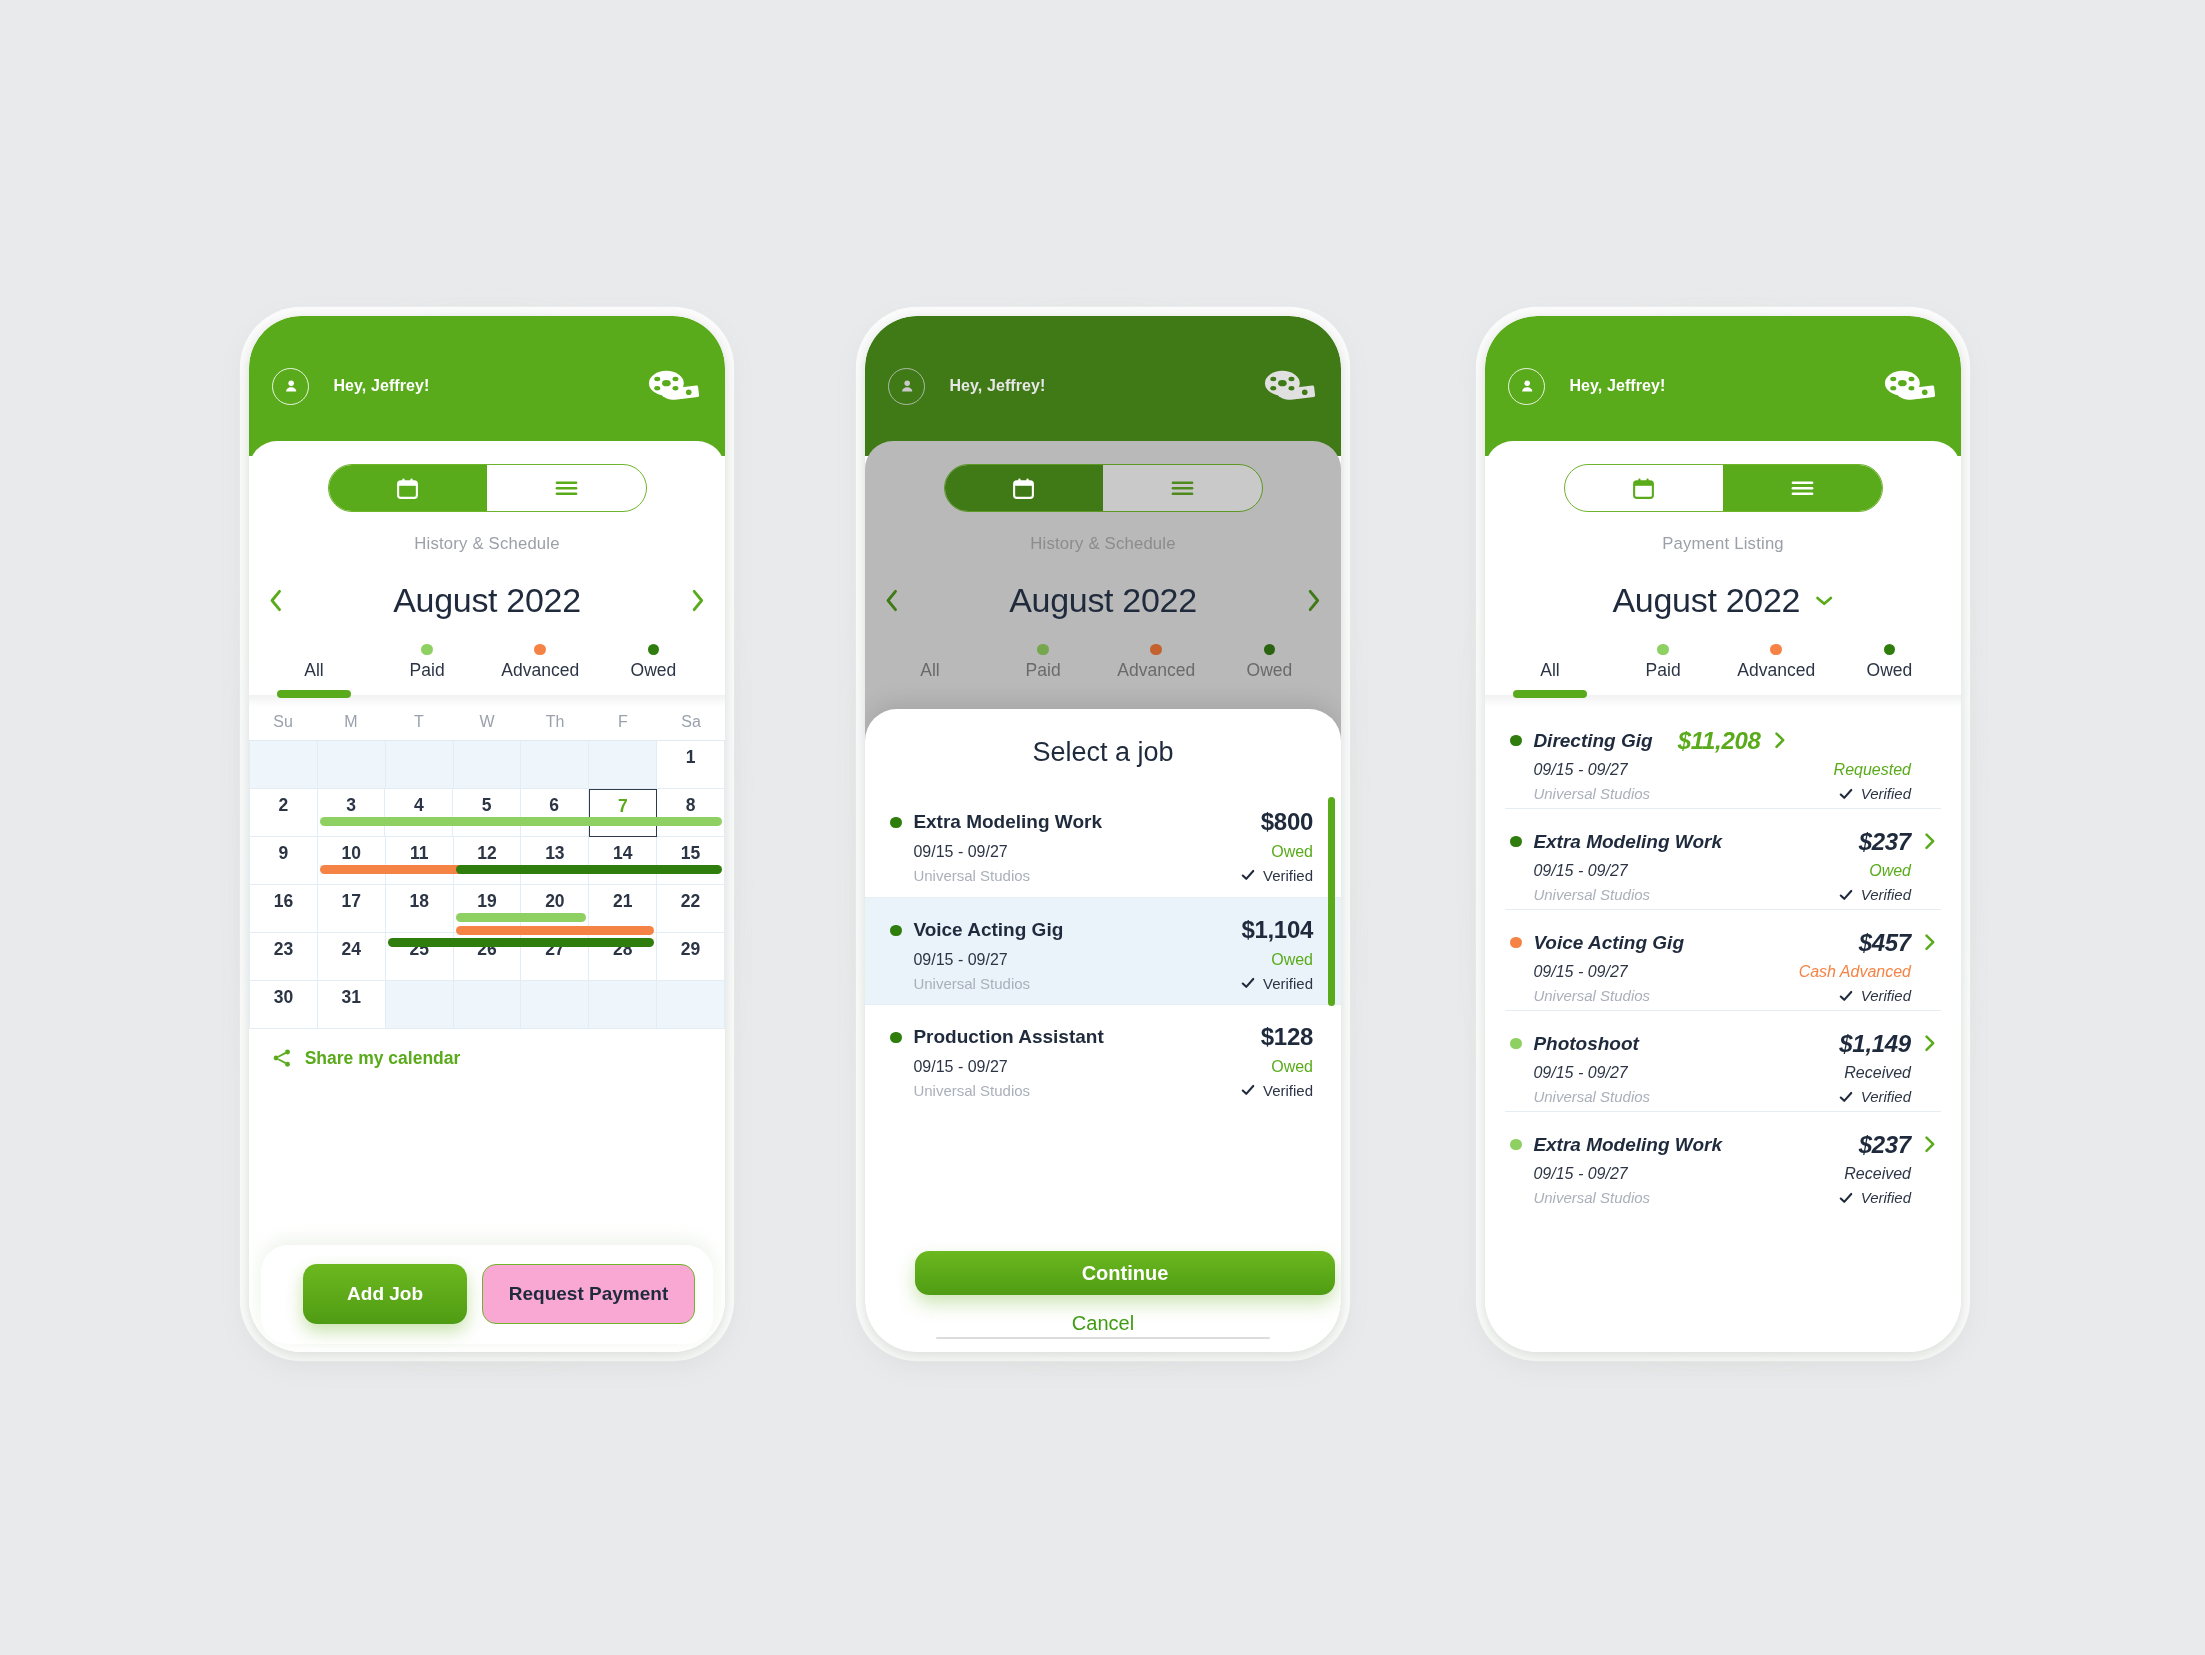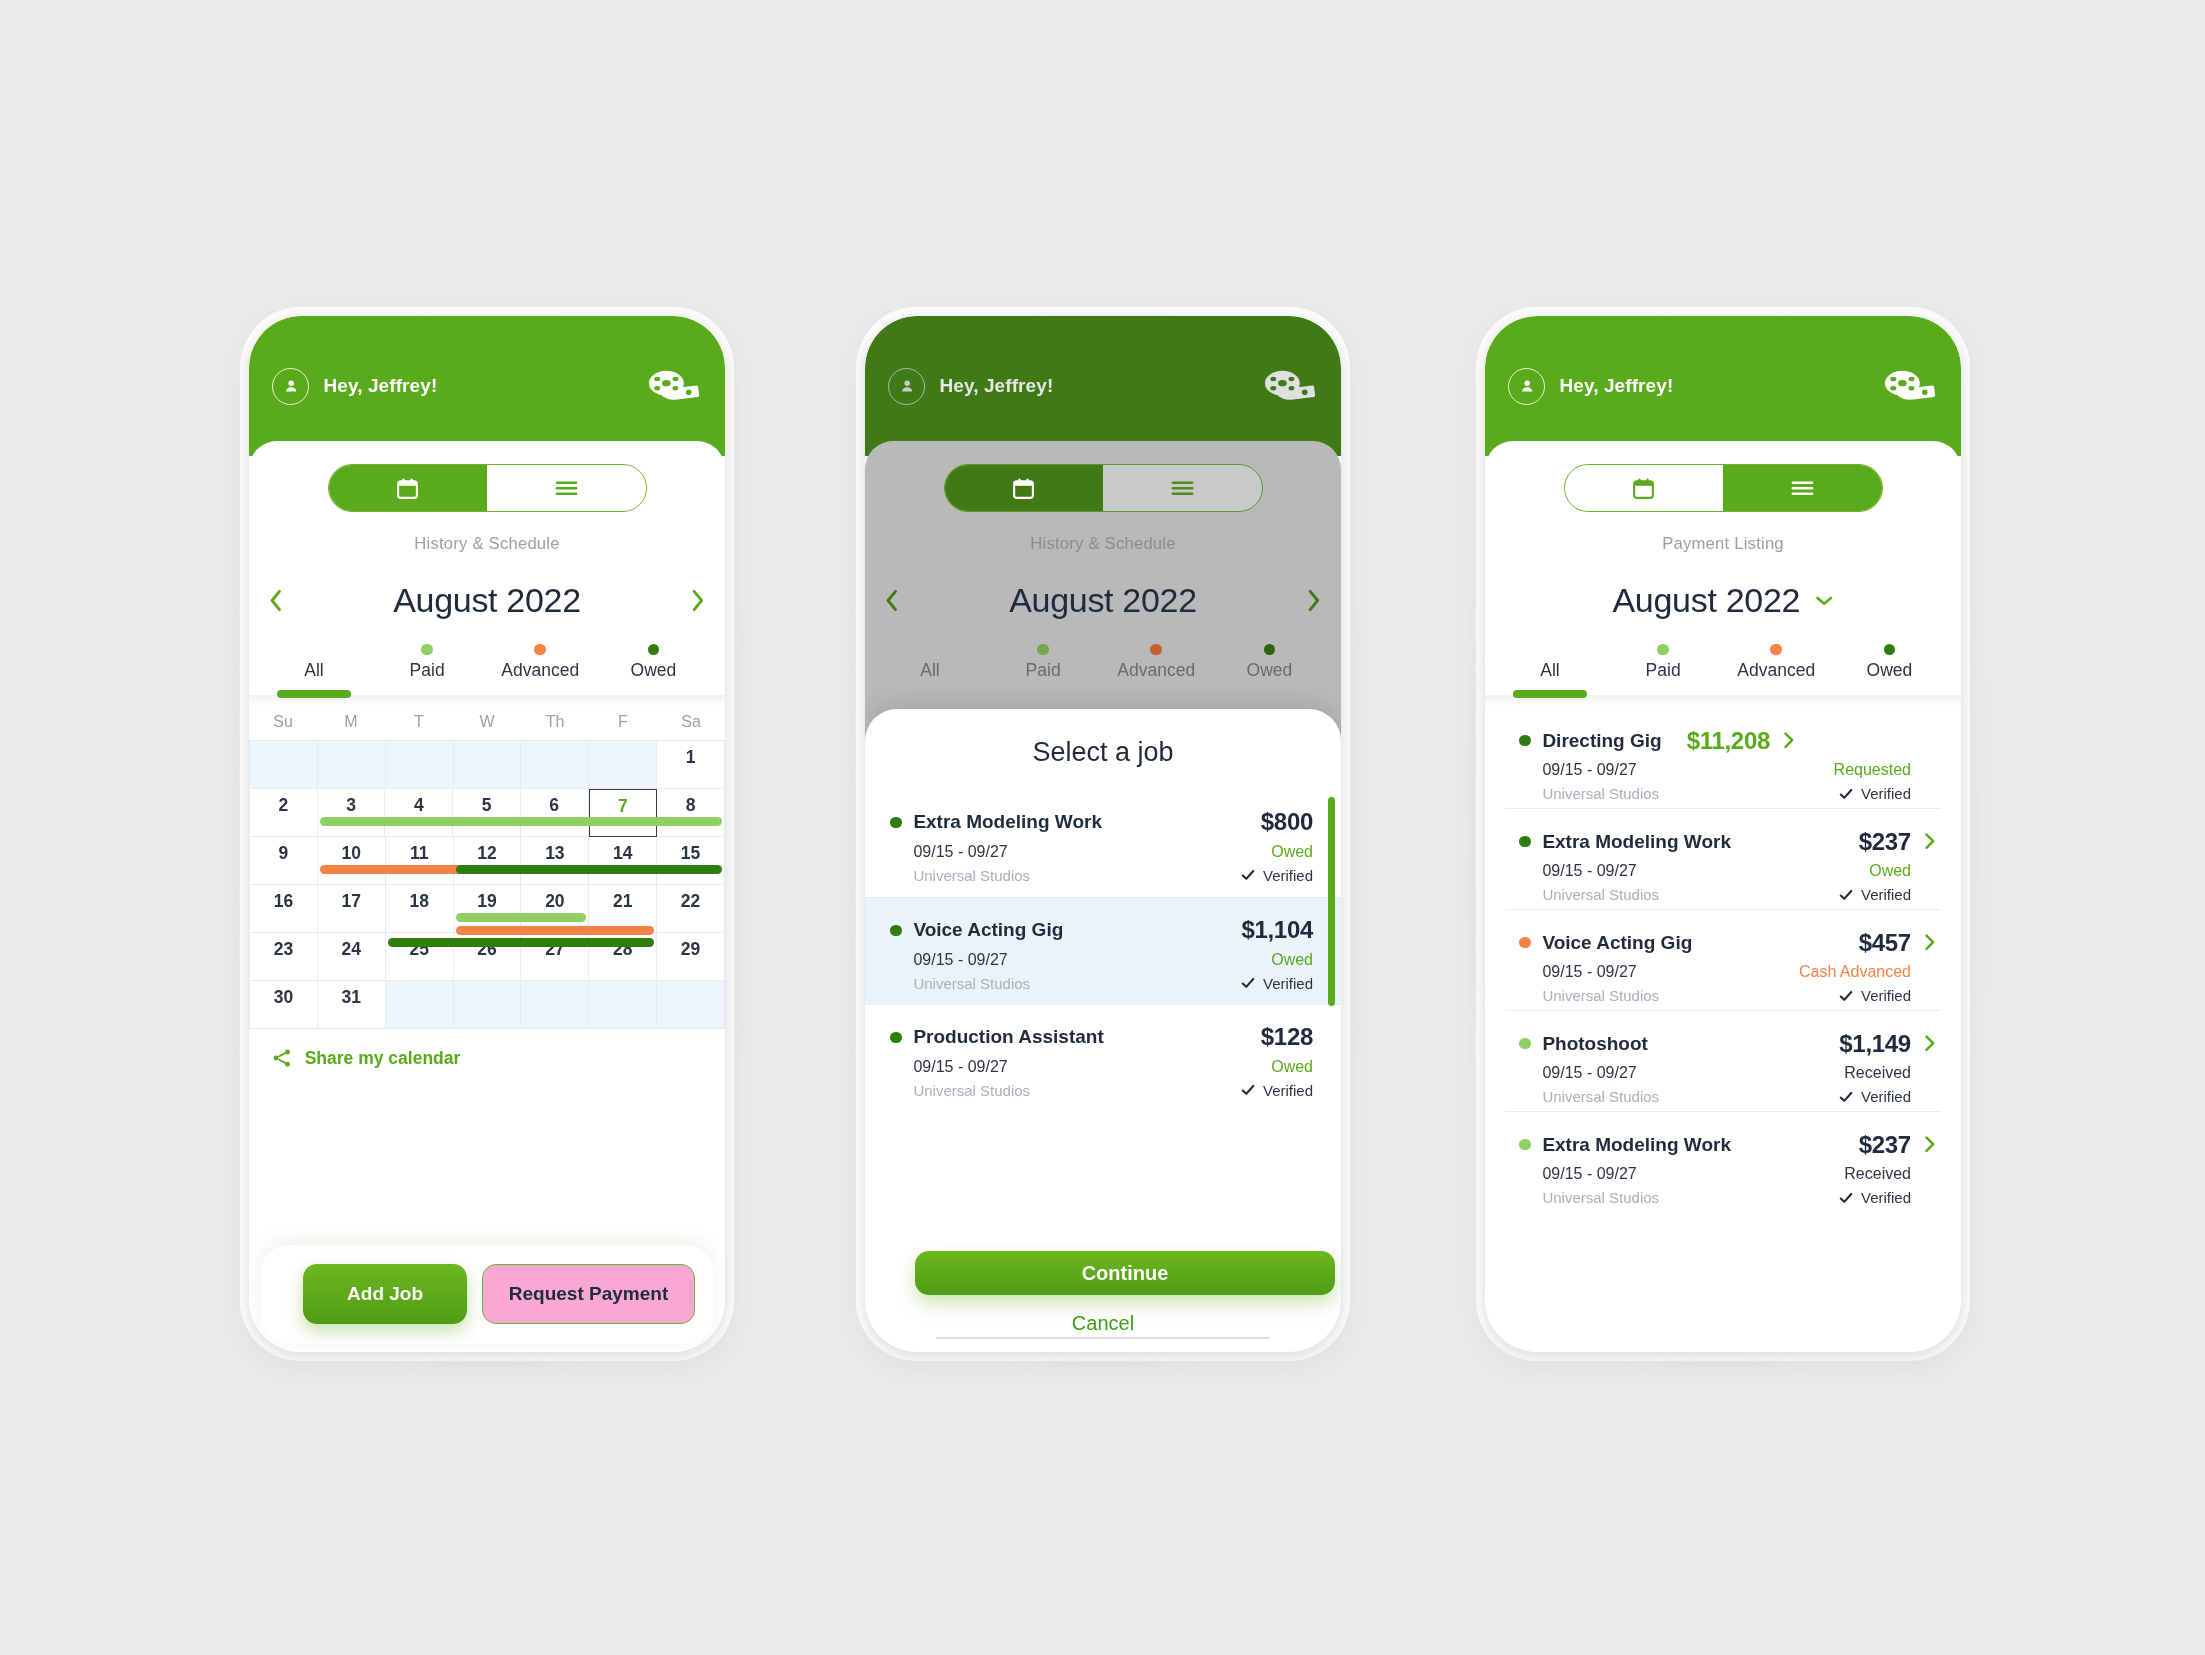--- a/index.html
+++ b/index.html
@@ -52,22 +52,22 @@
   }
   .hdr.dim { background: #3f7a17; }
   .avatar {
     width: 37px; height: 37px; border-radius: 50%;
     border: 1.7px solid rgba(255,255,255,0.85);
     display:flex; align-items:center; justify-content:center;
     flex: 0 0 auto;
   }
   .hdr.dim .avatar { border-color: rgba(200,200,200,0.8); }
   .greet {
-    color: #fff; font-size: 19px; font-weight: 700;
-    margin-left: 14px; letter-spacing: 0.1px;
+    color: #fff; font-size: 16px; font-weight: 700;
+    margin-left: 24px; letter-spacing: 0.1px;
   }
   .hdr.dim .greet { color: #e6e6e6; }
   .reel { margin-left: auto; width: 58px; height: 37px; flex: 0 0 auto; }
 
   
   .sheet {
     position: absolute; left: 0; right: 0; top: 125px; bottom: 0;
     background: #fff;
     border-radius: 28px 28px 0 0;
     overflow: hidden;
@@ -251,21 +251,21 @@
   }
   .home-ind {
     position: absolute; left: 50%; transform: translateX(-50%);
     bottom: 13.4px; width: 334px; height: 1.7px; background: #dcdcdc;
     border-radius: 1.7px;
   }
 
   
   .paylist { padding: 0; }
   .payrow {
-    position: relative; height: 101px; padding: 20px 25px 0 34px;
+    position: relative; height: 101px; padding: 20px 25px 0 25px; font-style: italic;
   }
   .payrow + .payrow::before {
     content:""; position: absolute; left: 20px; right: 20px; top: 0;
     height: 0.8px; background: #e4eef2;
   }
   .pr-top { display: flex; align-items: center; }
   .pname { font-size: 19px; font-weight: 700; color: #1f2a3c; margin-left: 11.7px; }
   .pamt { margin-left: auto; font-size: 24px; font-weight: 700; letter-spacing: -0.3px; }
   .pchev { margin-left: 13.4px; width: 11.7px; height: 18.4px; flex: 0 0 auto; }
   .pr-mid { display: flex; margin-top: 6.7px; }

